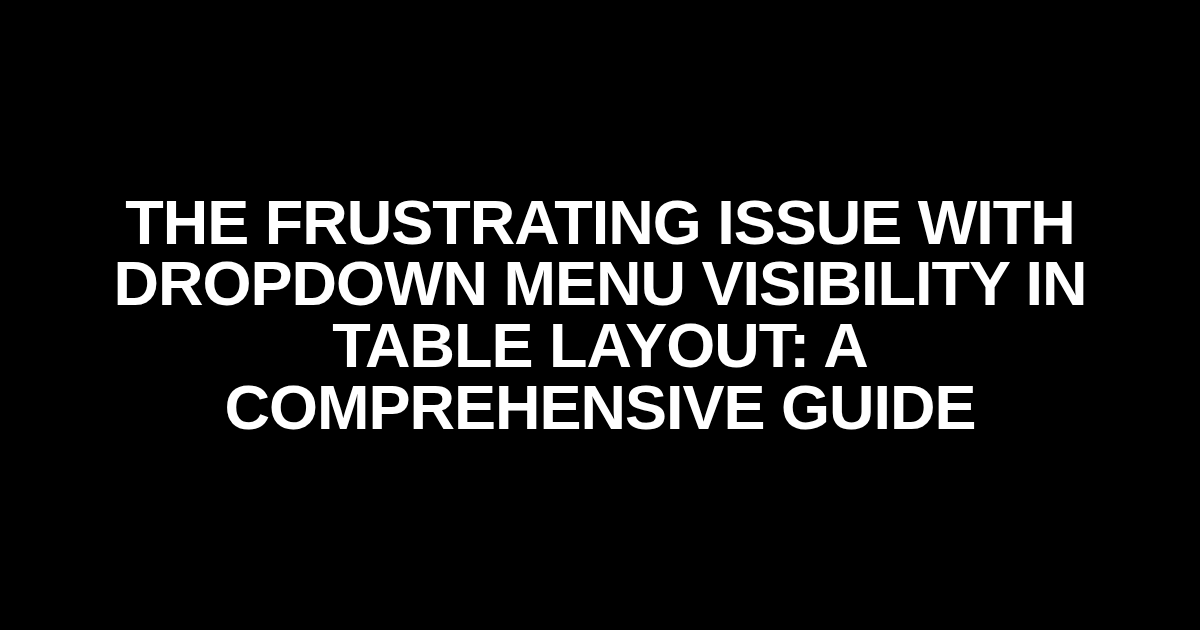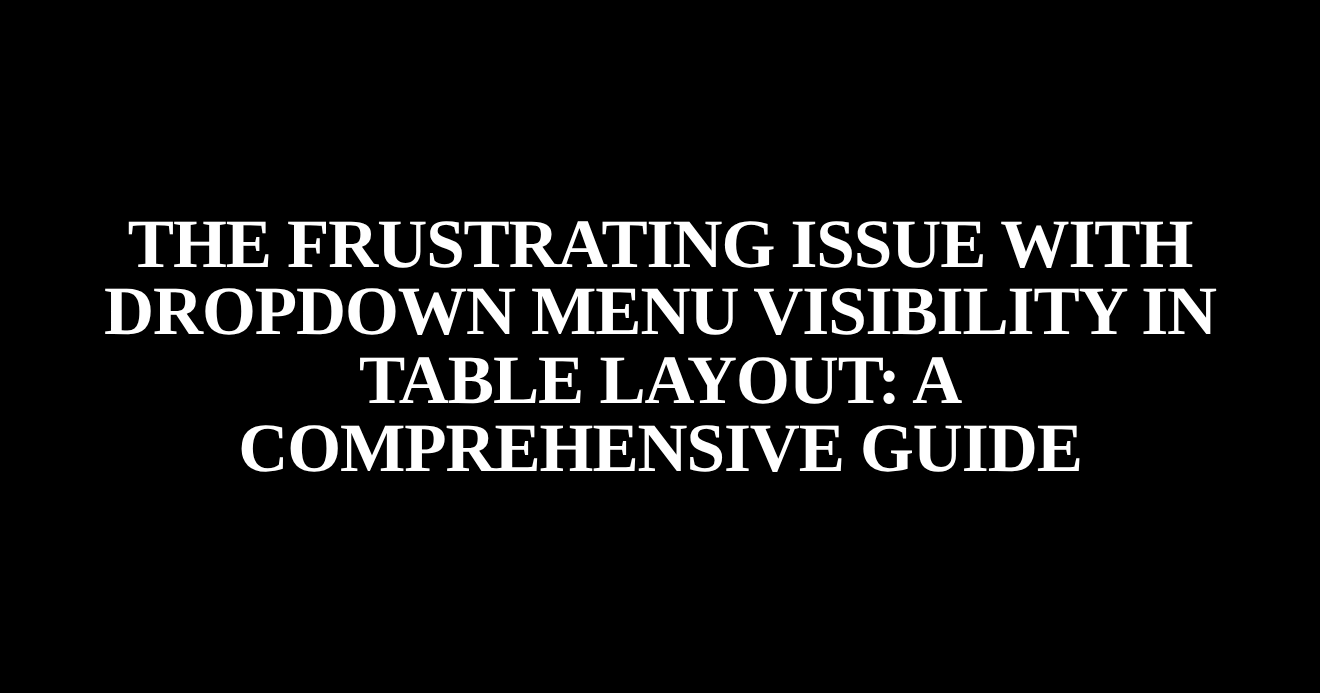--- a/index.html
+++ b/index.html
@@ -1,19 +1,18 @@
 <!DOCTYPE html>
 <html><head>
   <meta charset="utf-8">
   <style>
     * {
       margin: 0;
       padding: 0;
       box-sizing: border-box;
-      font-family: Liberation Serif, serif;
     }
     html, body {
       width: 1200px;
       height: 630px;
       overflow: hidden;
     }
     body {
       background: #000000;
       display: flex;
       align-items: center;

